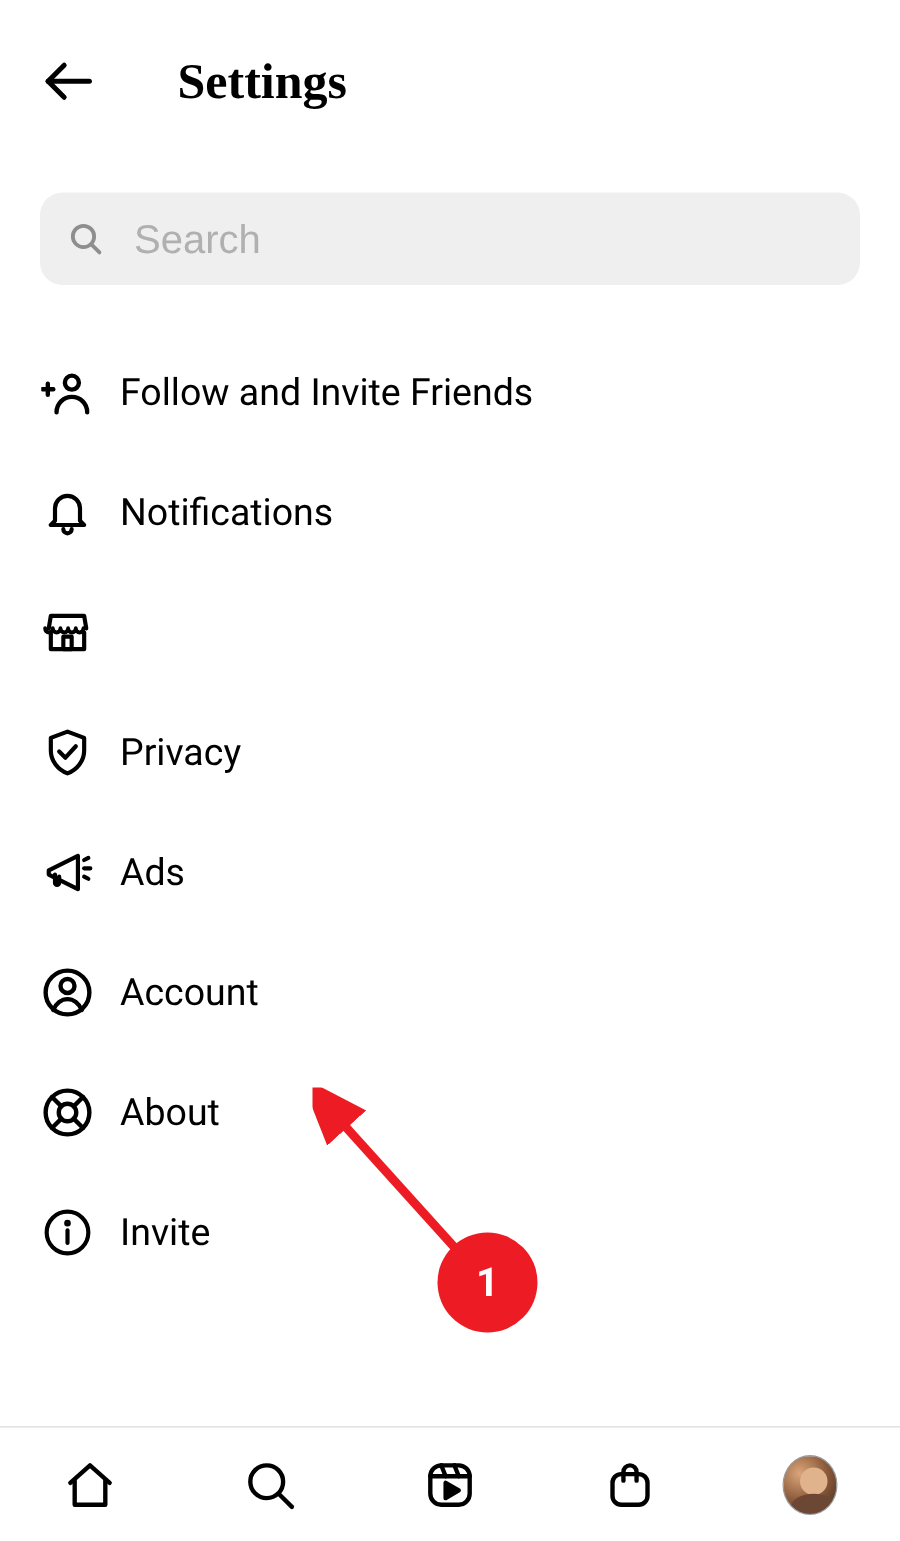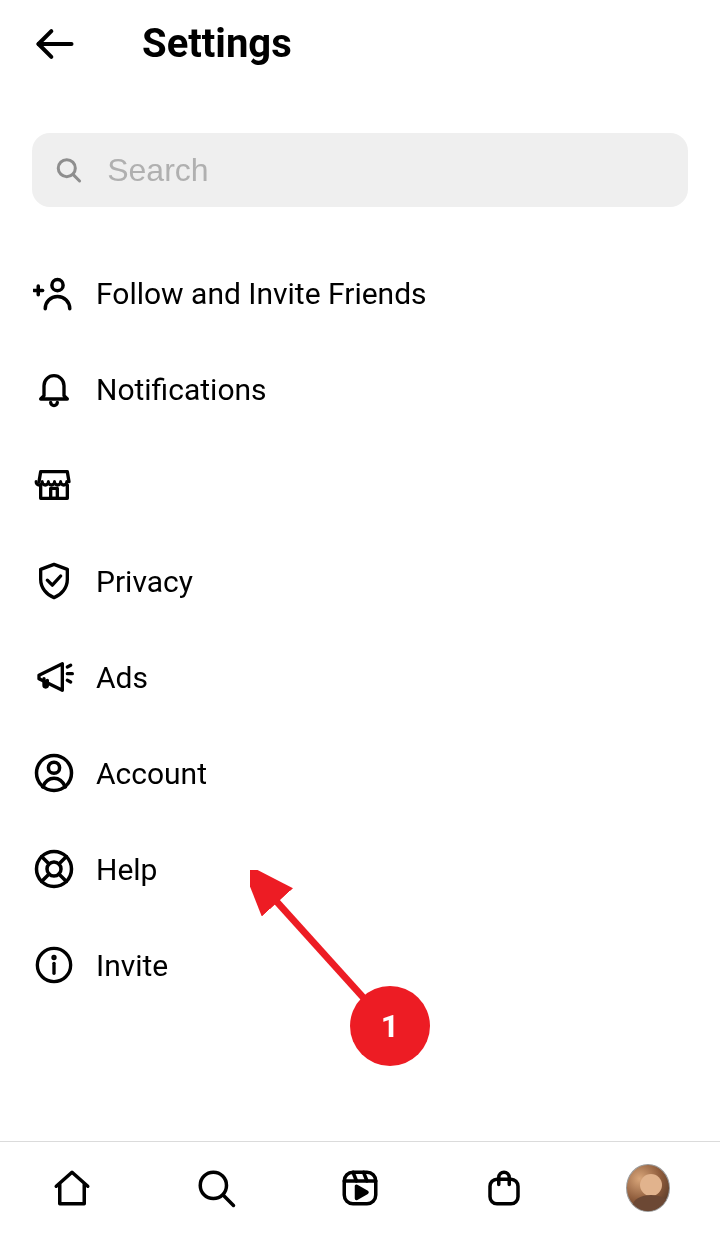--- a/index.html
+++ b/index.html
@@ -8,21 +8,22 @@
       background: #fff;
       width: 720px;
       height: 1233px;
       position: relative;
       overflow: hidden;
     }
 
     .header {
       display: flex;
       align-items: center;
-      padding: 20px 32px 20px 32px;
+      padding: 41px 32px 20px 32px;
+      font-family: Liberation Serif, serif;
     }
     .back-btn {
       width: 46px;
       height: 46px;
       display: flex;
       align-items: center;
       justify-content: center;
       margin-right: 64px;
     }
     .title {
@@ -247,21 +248,21 @@
     <div class="menu-icon">
       <svg width="42" height="42" viewBox="0 0 24 24" fill="none" stroke="#000" stroke-width="2" stroke-linecap="round" stroke-linejoin="round">
         <circle cx="12" cy="12" r="10"></circle>
         <circle cx="12" cy="12" r="4"></circle>
         <line x1="4.9" y1="4.9" x2="9.2" y2="9.2"></line>
         <line x1="14.8" y1="14.8" x2="19.1" y2="19.1"></line>
         <line x1="14.8" y1="9.2" x2="19.1" y2="4.9"></line>
         <line x1="4.9" y1="19.1" x2="9.2" y2="14.8"></line>
       </svg>
     </div>
-    <span class="menu-label">Help</span>
+    <span class="menu-label">About</span>
   </div>
 
   <div class="menu-item">
     <div class="menu-icon">
       <svg width="40" height="40" viewBox="0 0 24 24" fill="none" stroke="#000" stroke-width="2" stroke-linecap="round" stroke-linejoin="round">
         <circle cx="12" cy="12" r="10"></circle>
         <line x1="12" y1="11" x2="12" y2="17"></line>
         <circle cx="12" cy="7.5" r="0.6" fill="#000"></circle>
       </svg>
     </div>

